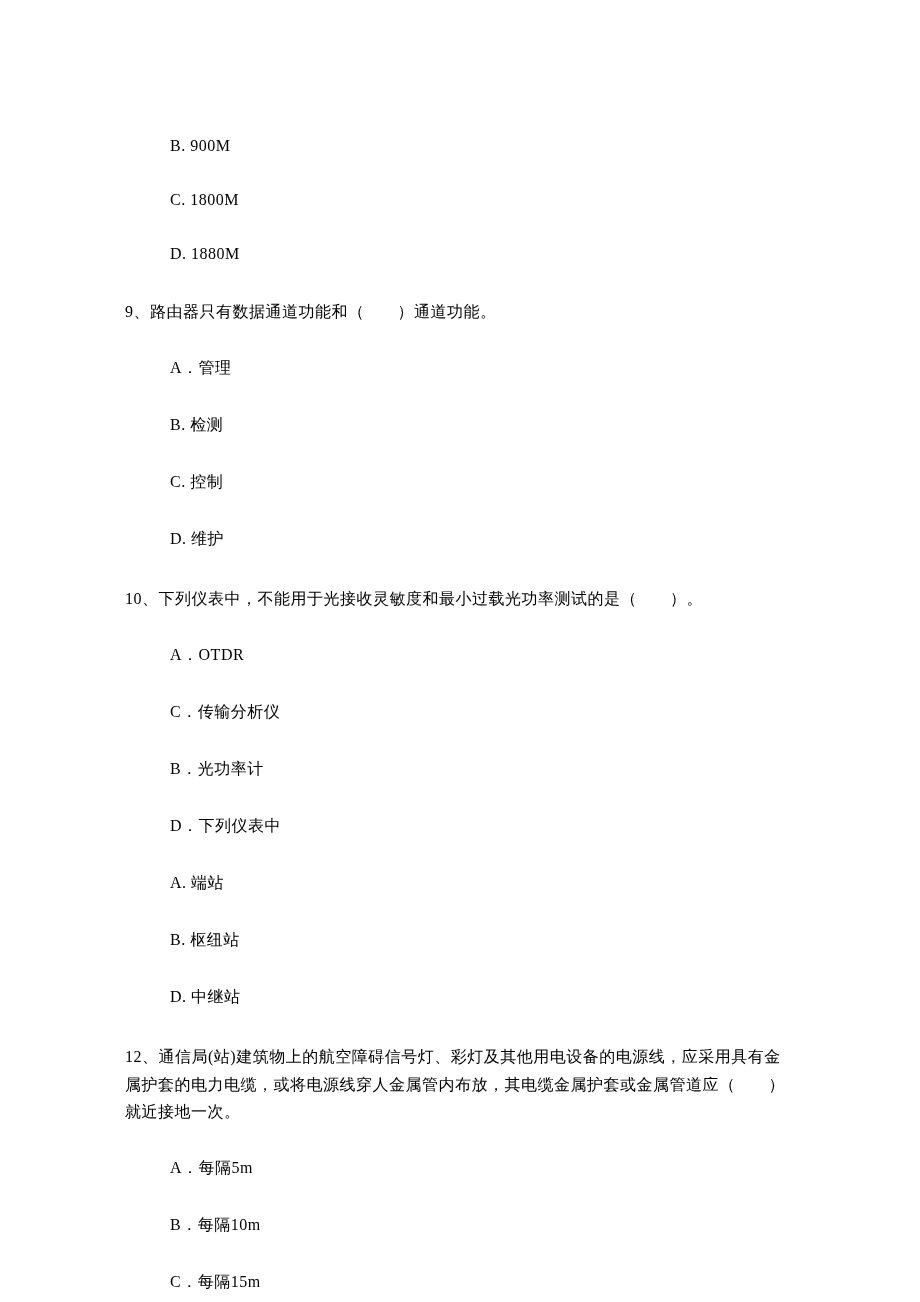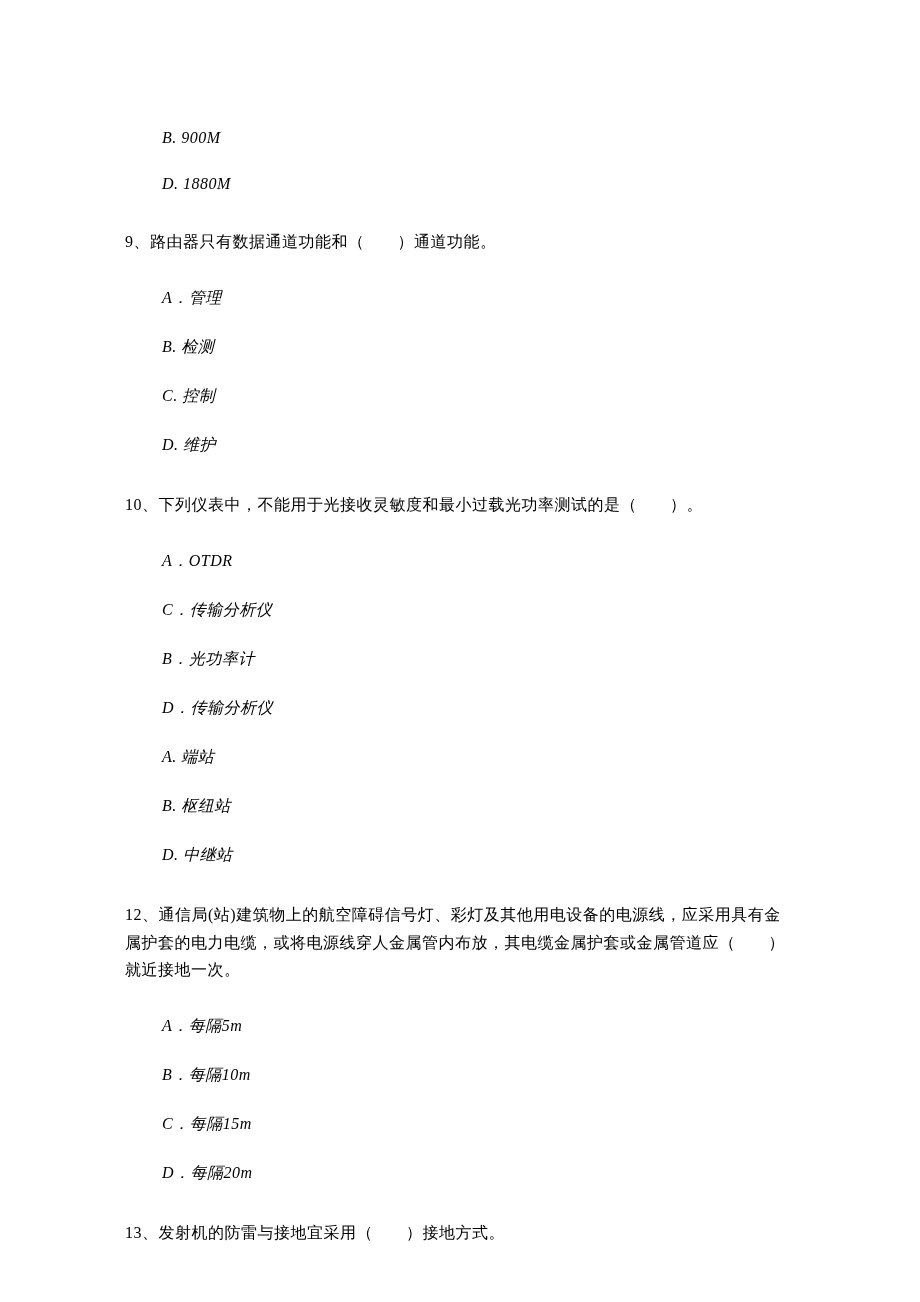--- a/index.html
+++ b/index.html
@@ -13,56 +13,56 @@
   }
   .page {
     width: 920px;
     box-sizing: border-box;
     padding: 115px 116px 30px 116px;
   }
   .option-block {
     margin-left: 46px;
   }
   .option {
-    margin: 0;
+    margin: 8px;
     padding: 14px 0;
     letter-spacing: 0.5px;
-    font-style: italic;
   }
   .question {
     margin: 9px;
     padding: 12px 0 10px 0;
     line-height: 1.7;
     letter-spacing: 0.5px;
   }
 </style>
 </head>
 <body>
 
 <div class="page">
 
   <div class="option-block">
     <p class="option">B. 900M</p>
+    <p class="option">C. 1800M</p>
     <p class="option">D. 1880M</p>
   </div>
 
   <p class="question">9、路由器只有数据通道功能和（　　）通道功能。</p>
   <div class="option-block">
     <p class="option">A．管理</p>
     <p class="option">B. 检测</p>
     <p class="option">C. 控制</p>
     <p class="option">D. 维护</p>
   </div>
 
   <p class="question">10、下列仪表中，不能用于光接收灵敏度和最小过载光功率测试的是（　　）。</p>
   <div class="option-block">
     <p class="option">A．OTDR</p>
     <p class="option">C．传输分析仪</p>
     <p class="option">B．光功率计</p>
-    <p class="option">D．传输分析仪</p>
+    <p class="option">D．下列仪表中</p>
   </div>
 
   <div class="option-block">
     <p class="option">A. 端站</p>
     <p class="option">B. 枢纽站</p>
     <p class="option">D. 中继站</p>
   </div>
 
   <p class="question">12、通信局(站)建筑物上的航空障碍信号灯、彩灯及其他用电设备的电源线，应采用具有金属护套的电力电缆，或将电源线穿人金属管内布放，其电缆金属护套或金属管道应（　　）就近接地一次。</p>
   <div class="option-block">

